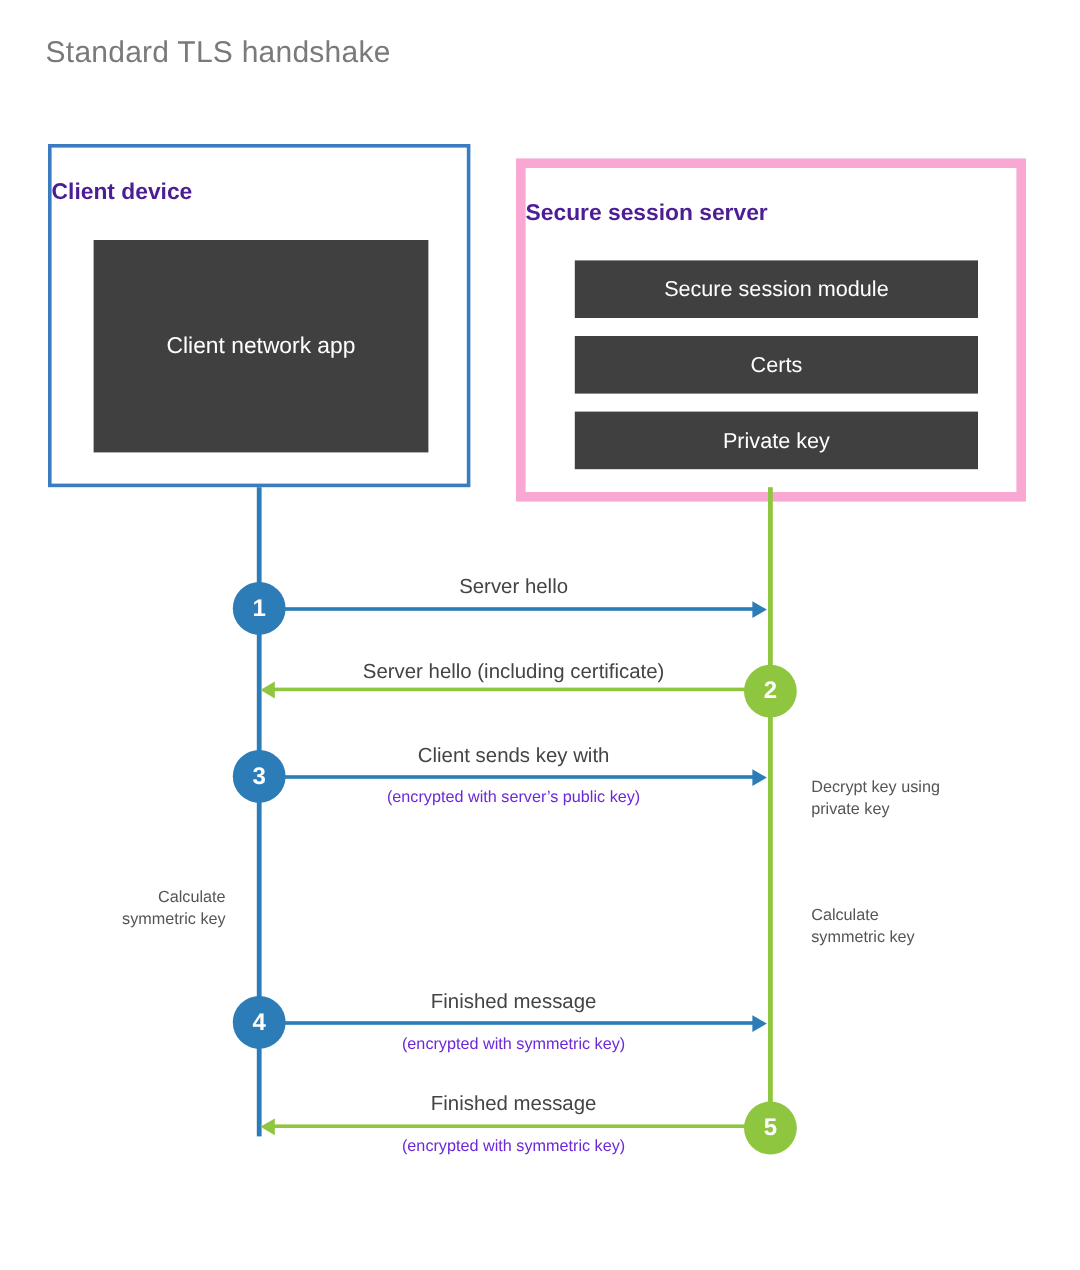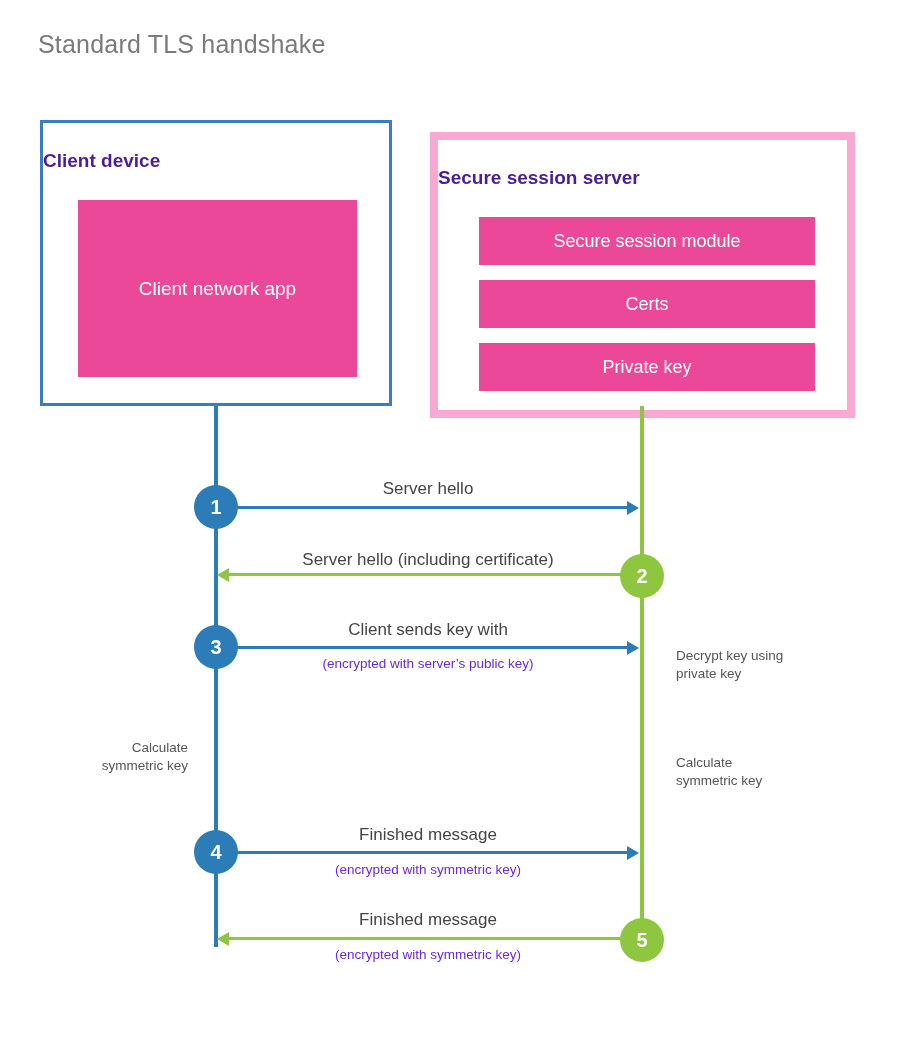--- a/index.html
+++ b/index.html
@@ -65,38 +65,38 @@
     color: #4c1d95;
     white-space: nowrap;
   }
 
   .client-app-box {
     position: absolute;
     left: 35px;
     top: 77px;
     width: 279px;
     height: 177px;
-    background: #ec4899;
+    background: #404040;
     display: flex;
     align-items: center;
     justify-content: center;
     text-align: center;
     color: #ffffff;
     font-size: 19px;
     line-height: 1.45;
     padding: 0 20px;
     box-sizing: border-box;
   }
 
   .server-bar {
     position: absolute;
     left: 41px;
     width: 336px;
     height: 48px;
-    background: #ec4899;
+    background: #404040;
     display: flex;
     align-items: center;
     justify-content: center;
     color: #ffffff;
     font-size: 18px;
     white-space: nowrap;
   }
   .server-bar.b0 { top: 77px; }
   .server-bar.b1 { top: 140px; }
   .server-bar.b2 { top: 203px; }

